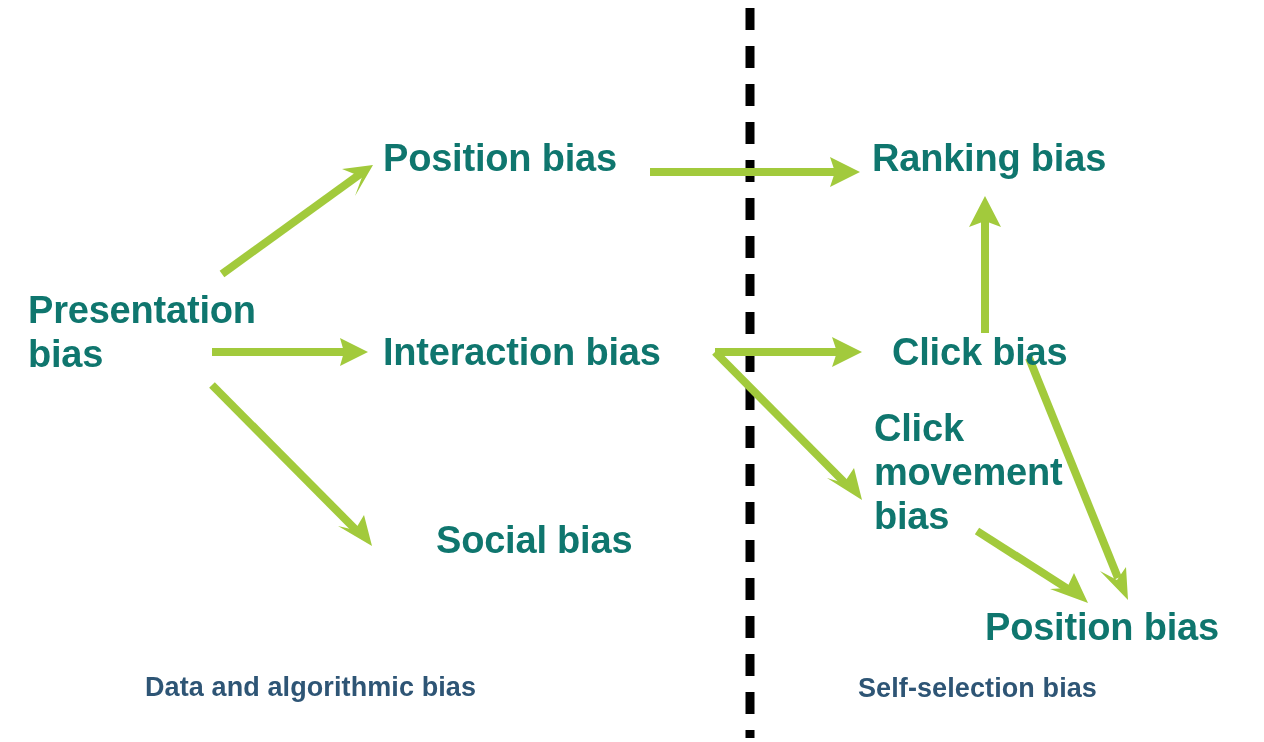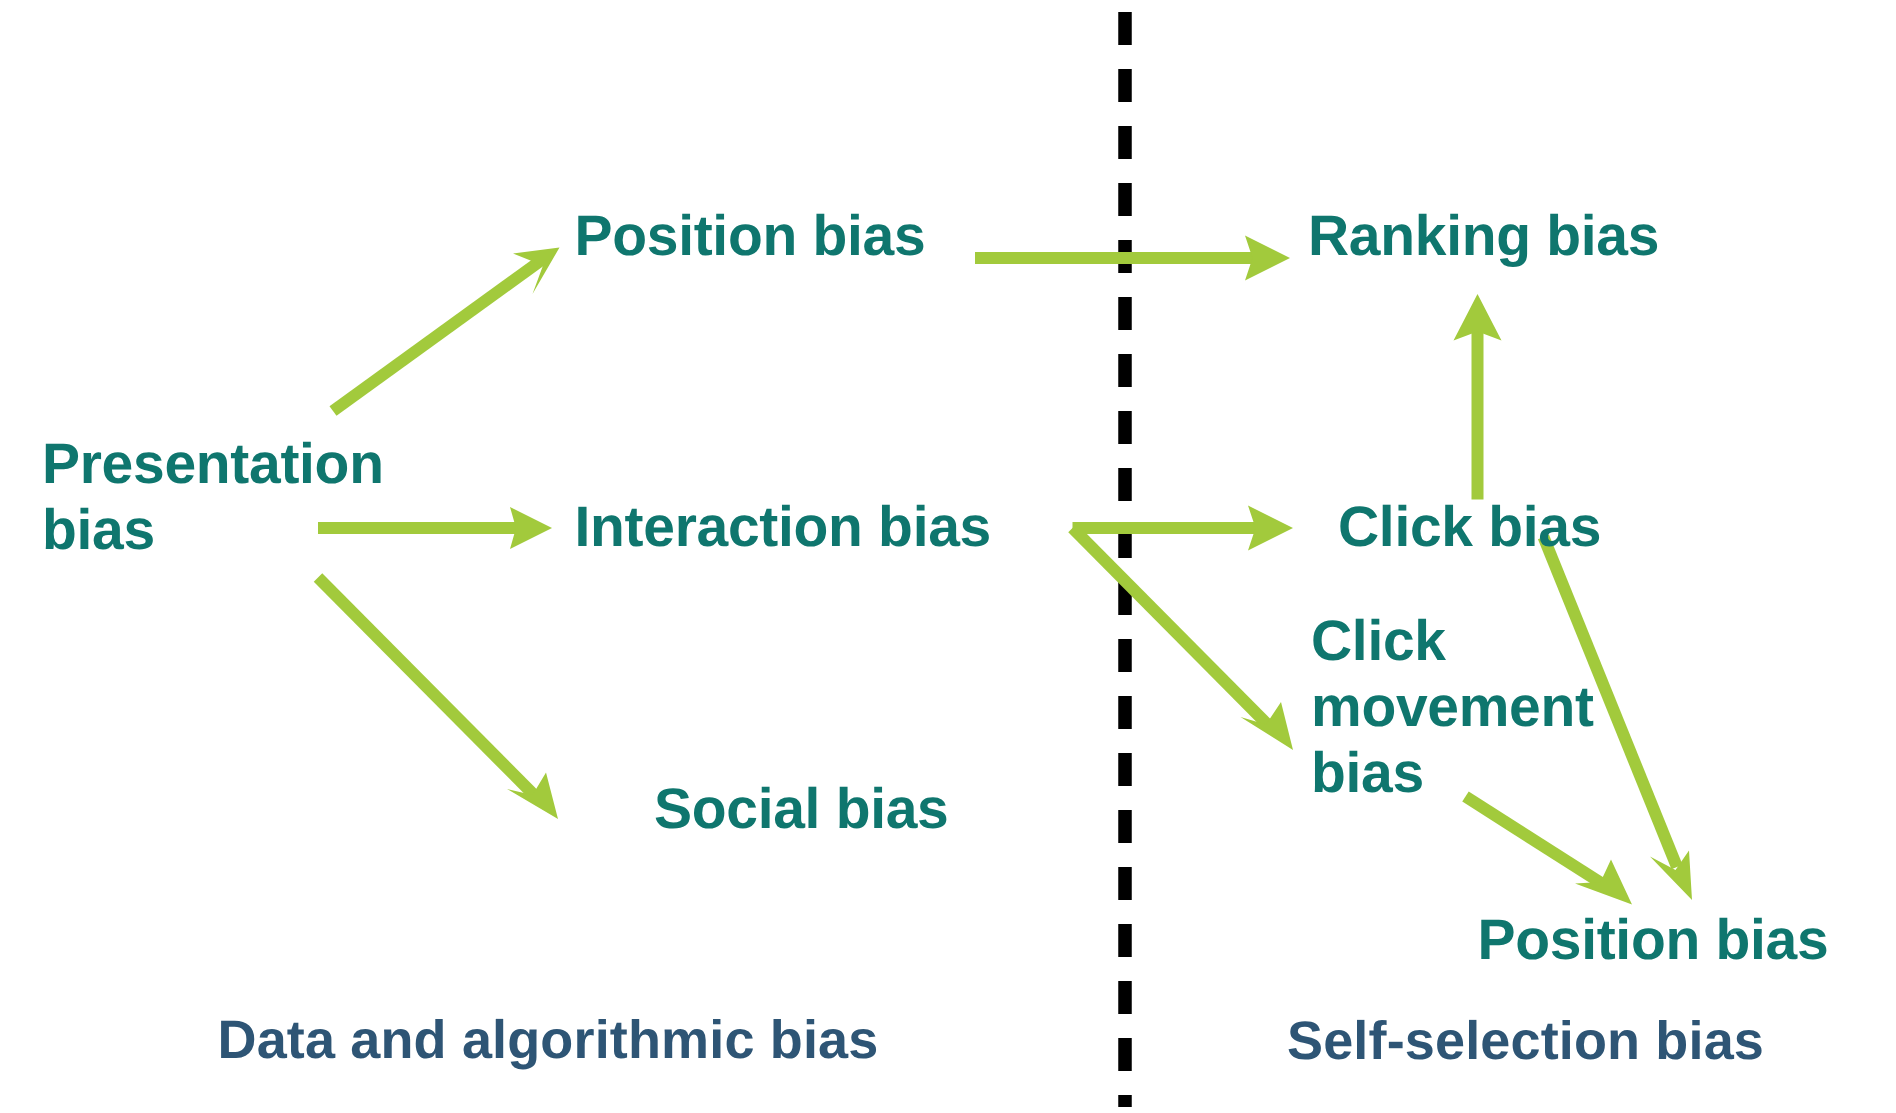--- a/index.html
+++ b/index.html
@@ -28,21 +28,21 @@
     font-weight: bold;
     font-size: 38px;
     line-height: 1.16;
     letter-spacing: -0.2px;
     white-space: pre-line;
   }
   .group-caption {
     position: absolute;
     color: #2E5575;
     font-weight: bold;
-    font-size: 36px;
+    font-size: 27px;
     letter-spacing: 0.1px;
     white-space: nowrap;
   }
   .n-presentation { left: 28px;  top: 288px; width: 216px; }
   .n-position     { left: 383px; top: 136px; }
   .n-interaction  { left: 383px; top: 330px; }
   .n-social       { left: 392px; top: 518px; margin-left: 44px; }
   .n-ranking      { left: 872px; top: 136px; }
   .n-click        { left: 872px; top: 330px; margin-left: 20px; }
   .n-mouse        { left: 874px; top: 406px; width: 200px; text-align: left; }

